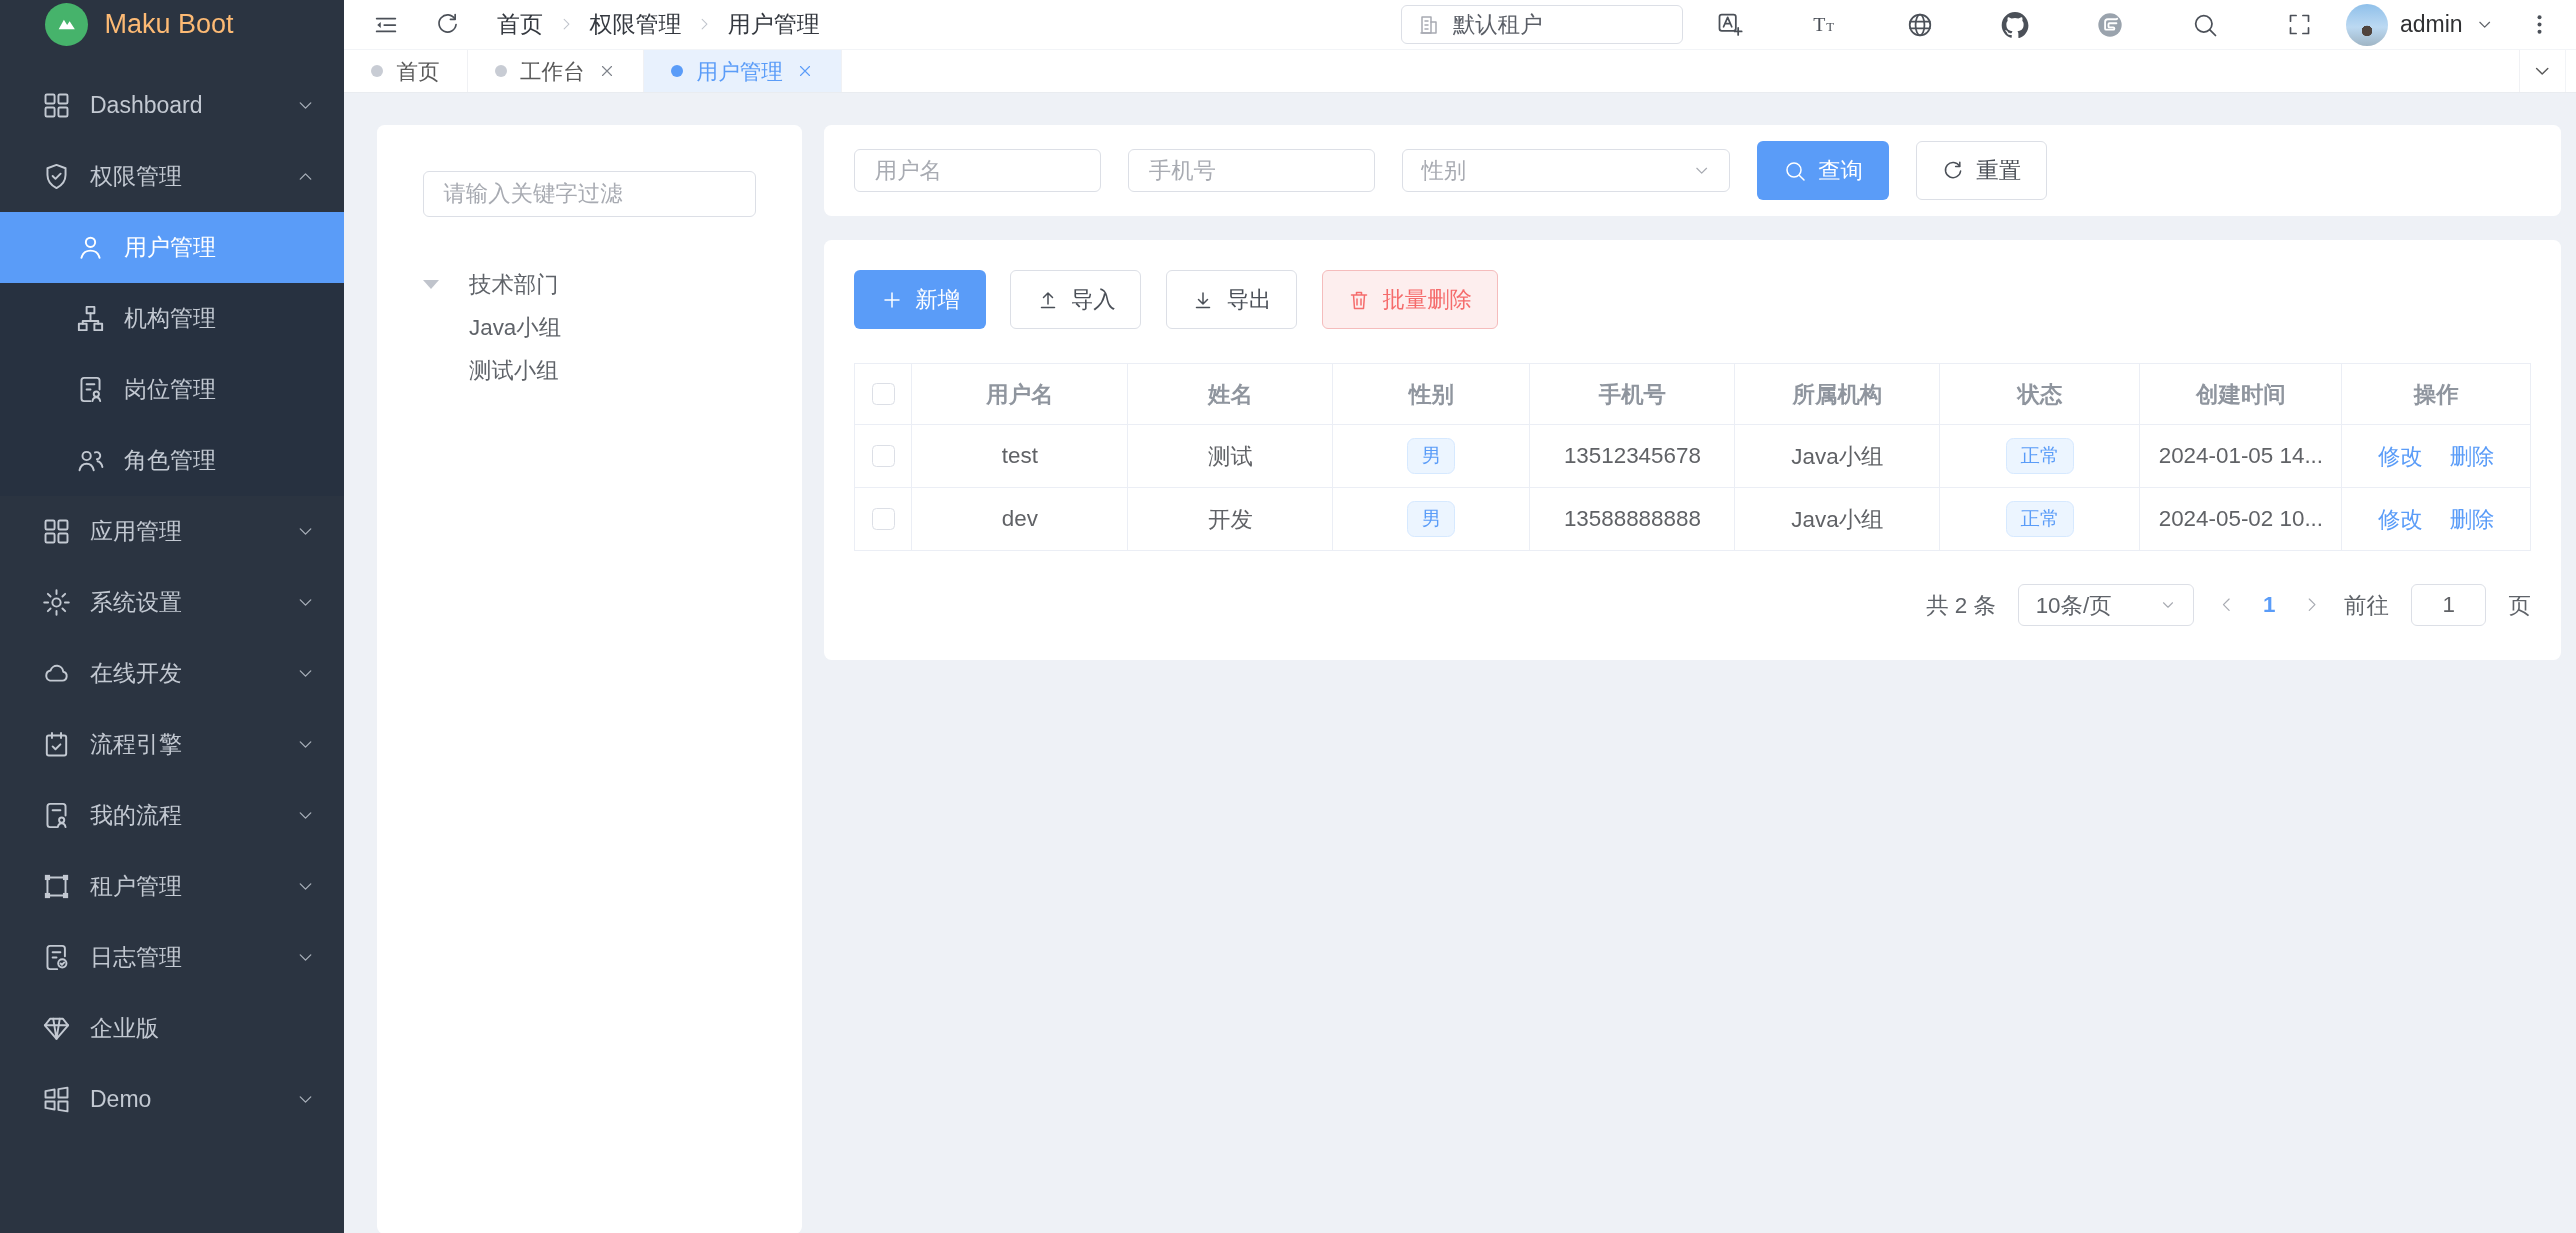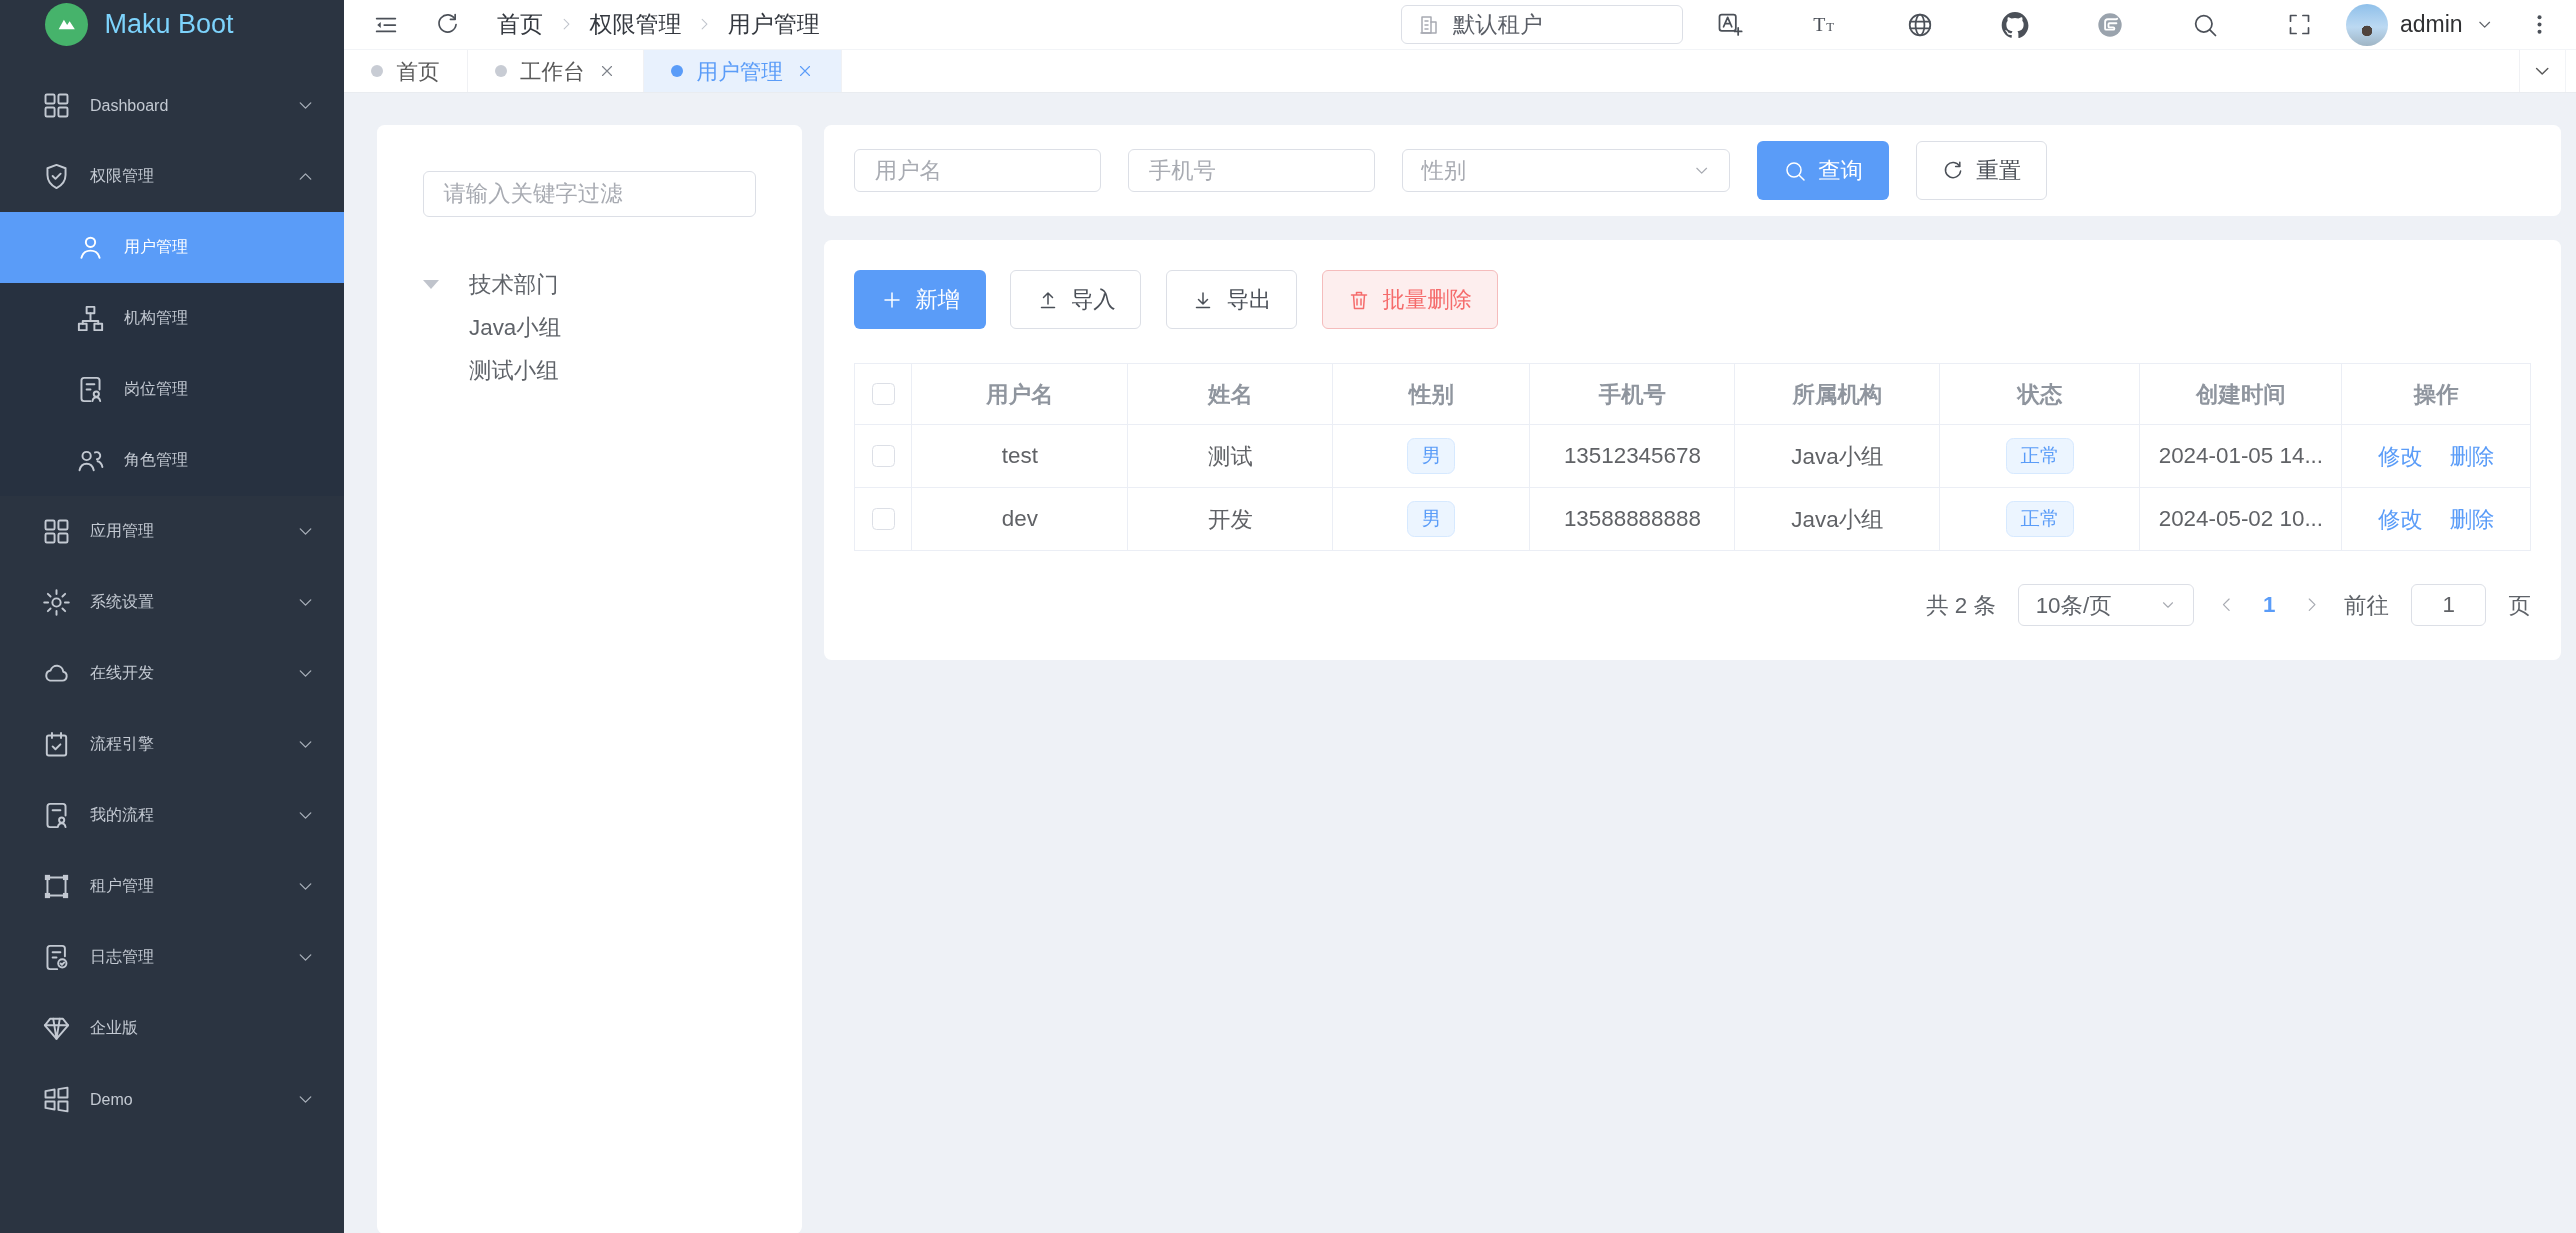--- a/index.html
+++ b/index.html
@@ -9,23 +9,23 @@
     background:#eef1f6; overflow:hidden; display:flex;
     color:#606266; font-size:22.4px;
   }
   svg { display:block; }
   .icon { fill:none; stroke:currentColor; stroke-width:1.5; stroke-linecap:round; stroke-linejoin:round; }
 
   
   .sidebar { width:344px; min-width:344px; background:#2b3441; display:flex; flex-direction:column; }
   .logo { height:49px; min-height:49px; display:flex; align-items:center; padding-left:45px; gap:16.4px; }
   .logo-circle { width:43px; height:43px; border-radius:50%; background:#46b36b; display:flex; align-items:center; justify-content:center; }
-  .logo-text { font-size:27px; color:#7dd3fc; }
+  .logo-text { font-size:27px; color:#fdba74; }
   .menu { padding-top:21px; flex:1; overflow:hidden; }
-  .menu-item { height:71px; display:flex; align-items:center; padding:0 28px 0 41px; font-size:16px; color:#c3c9d2; cursor:pointer; }
+  .menu-item { height:71px; display:flex; align-items:center; padding:0 28px 0 41px; font-size:23px; color:#c3c9d2; cursor:pointer; }
   .menu-item .mi-icon { width:31px; height:31px; margin-right:18px; flex:0 0 auto; }
   .menu-item .mi-label { flex:1; white-space:nowrap; overflow:hidden; }
   .menu-item .mi-arrow { width:21px; height:21px; color:#a9b0ba; }
   .submenu .menu-item { padding-left:75px; background:#273140; }
   .menu-item.active { background:#5a9cf8; color:#ffffff; }
 
   
   .main { flex:1; display:flex; flex-direction:column; min-width:0; }
 
   .header { height:49px; min-height:49px; background:#fff; display:flex; align-items:center; padding:0 24px 0 28px; }

